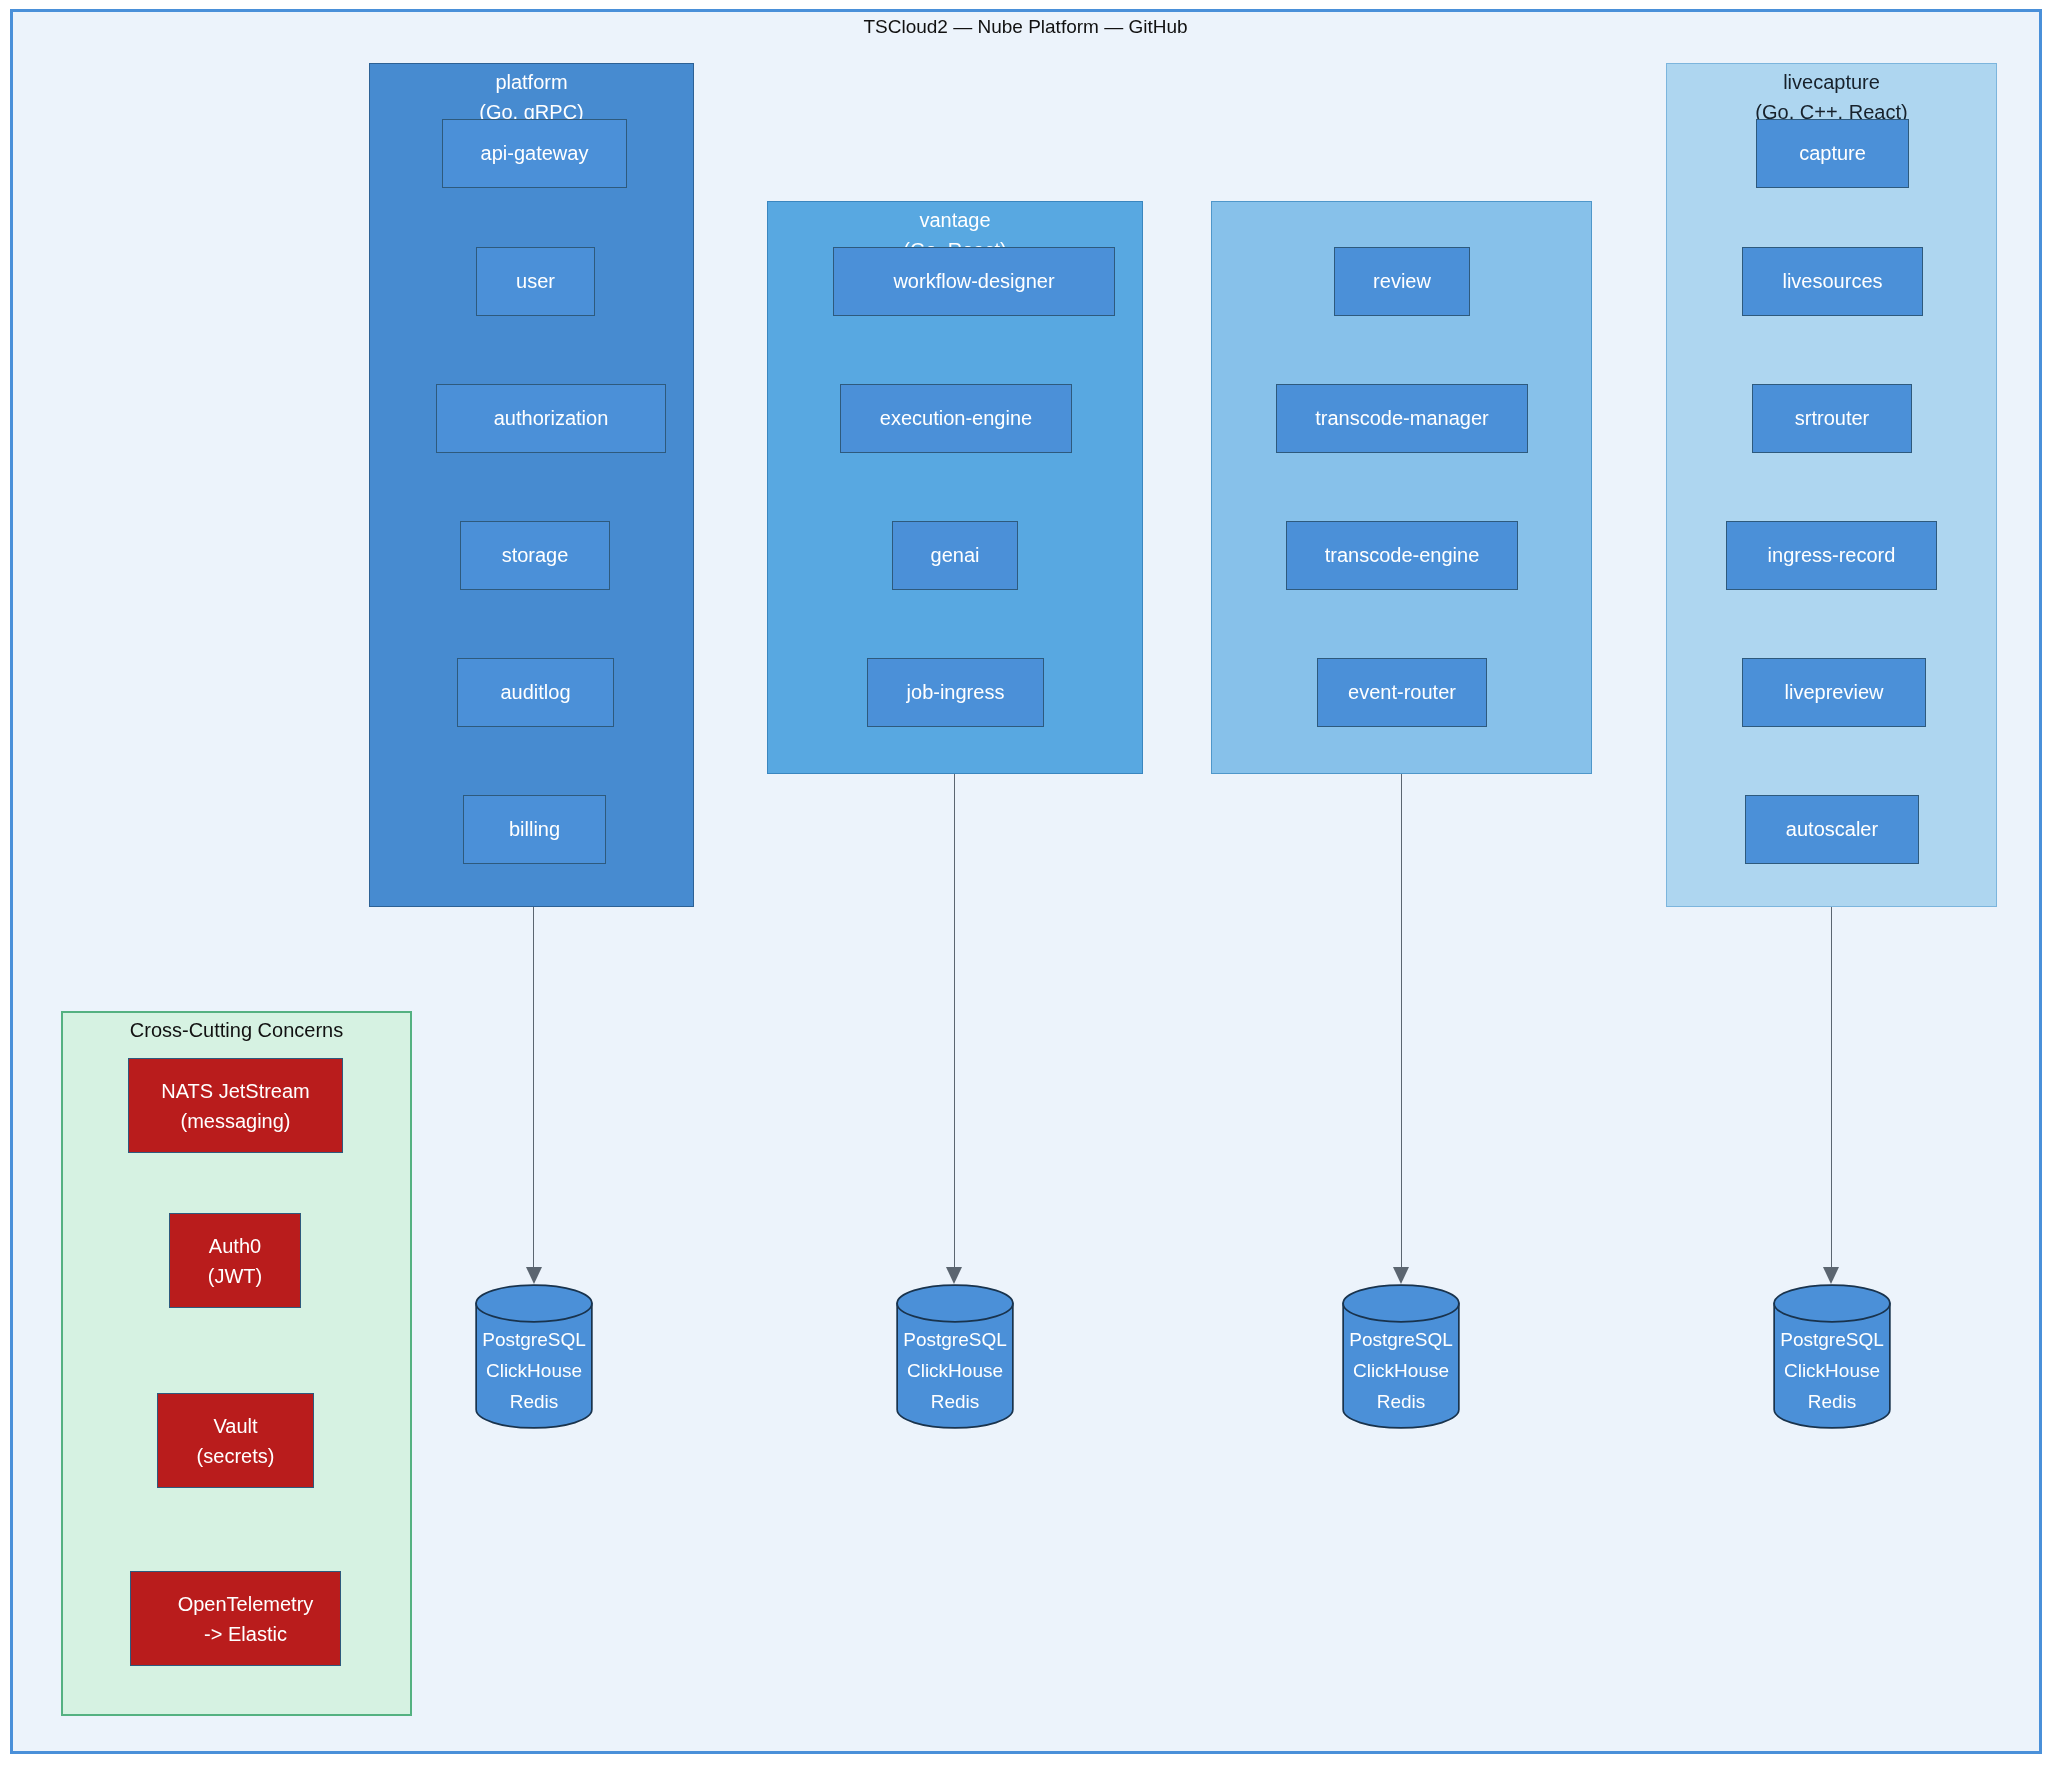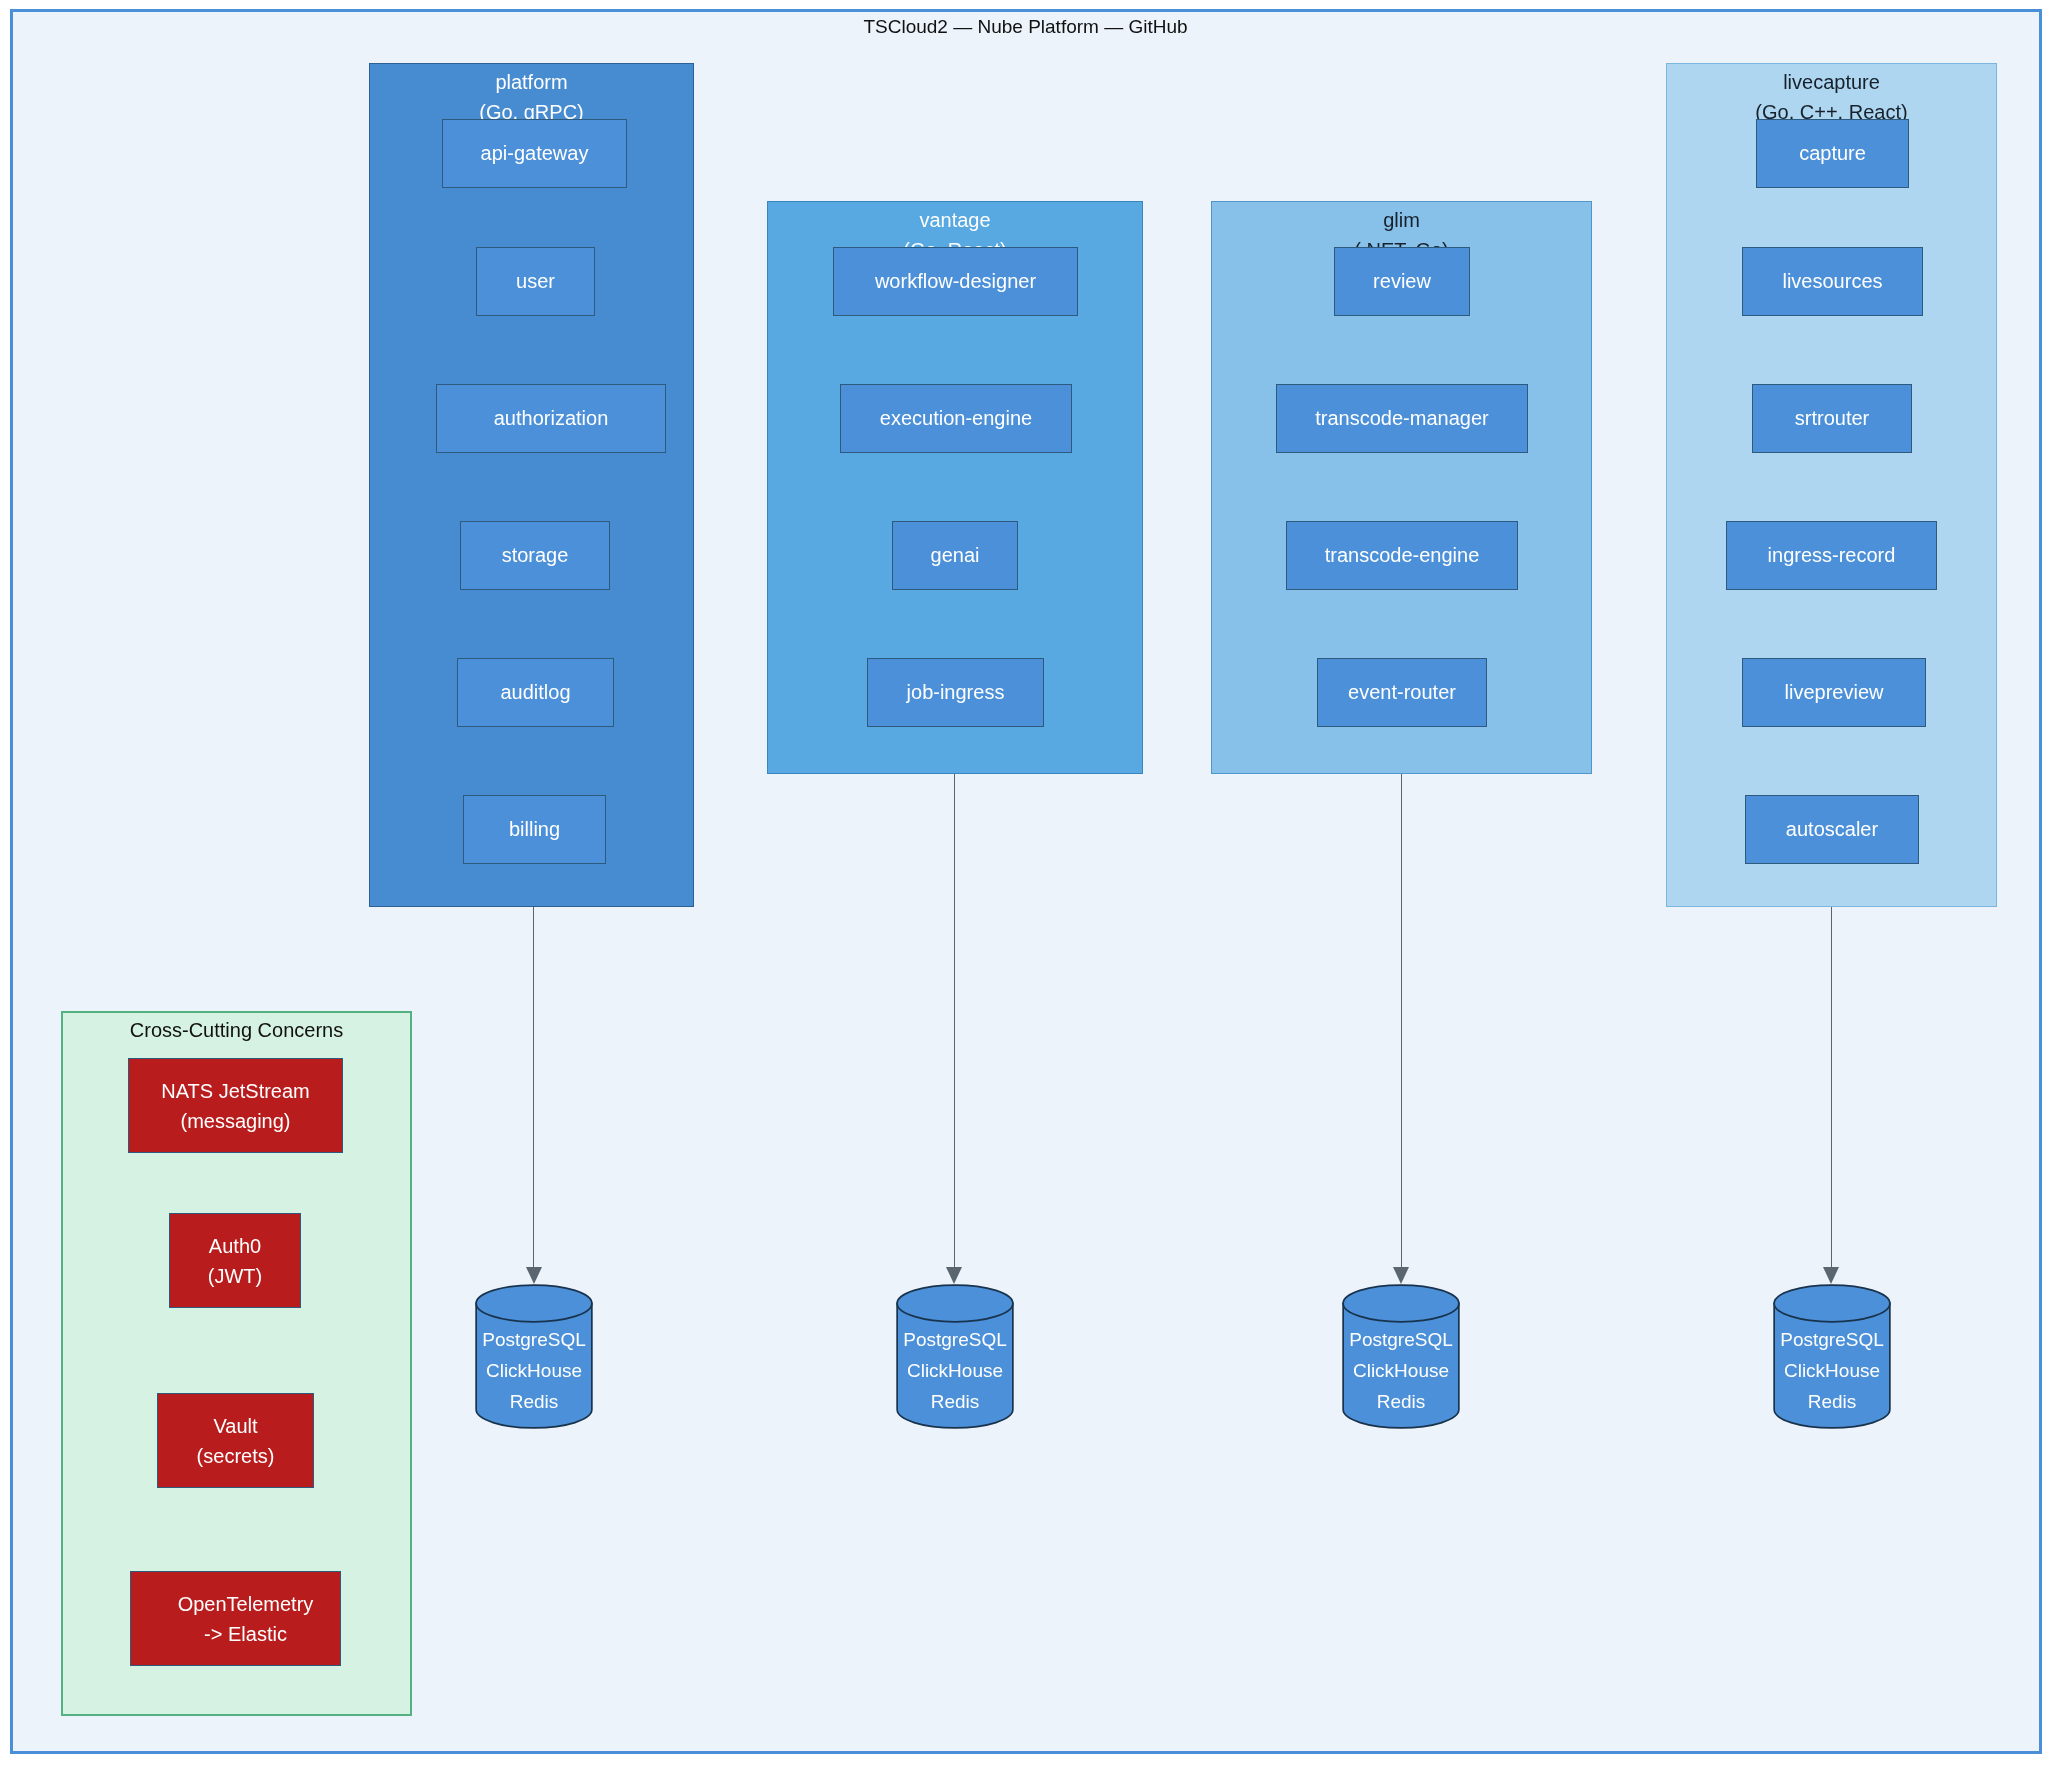--- a/index.html
+++ b/index.html
@@ -94,31 +94,27 @@
     <div class="node" style="left:90px;top:457px;width:150px;height:69px;">storage</div>
     <div class="node" style="left:87px;top:594px;width:157px;height:69px;">auditlog</div>
     <div class="node" style="left:93px;top:731px;width:143px;height:69px;">billing</div>
   </div>
 
   <div class="column col-vantage">
     <div class="col-header light">
       <div>vantage</div>
       <div>(Go, React)</div>
     </div>
-    <div class="node" style="left:65px;top:45px;width:245px;height:69px;">workflow-designer</div>
+    <div class="node" style="left:65px;top:45px;width:282px;height:69px;">workflow-designer</div>
     <div class="node" style="left:72px;top:182px;width:232px;height:69px;">execution-engine</div>
     <div class="node" style="left:124px;top:319px;width:126px;height:69px;">genai</div>
     <div class="node" style="left:99px;top:456px;width:177px;height:69px;">job-ingress</div>
   </div>
 
   <div class="column col-glim">
-    <div class="col-header dark">
-      <div>glim</div>
-      <div>(.NET, Go)</div>
-    </div>
     <div class="node" style="left:122px;top:45px;width:136px;height:69px;">review</div>
     <div class="node" style="left:64px;top:182px;width:252px;height:69px;">transcode-manager</div>
     <div class="node" style="left:74px;top:319px;width:232px;height:69px;">transcode-engine</div>
     <div class="node" style="left:105px;top:456px;width:170px;height:69px;">event-router</div>
   </div>
 
   <div class="column col-livecapture">
     <div class="col-header dark">
       <div>livecapture</div>
       <div>(Go, C++, React)</div>

